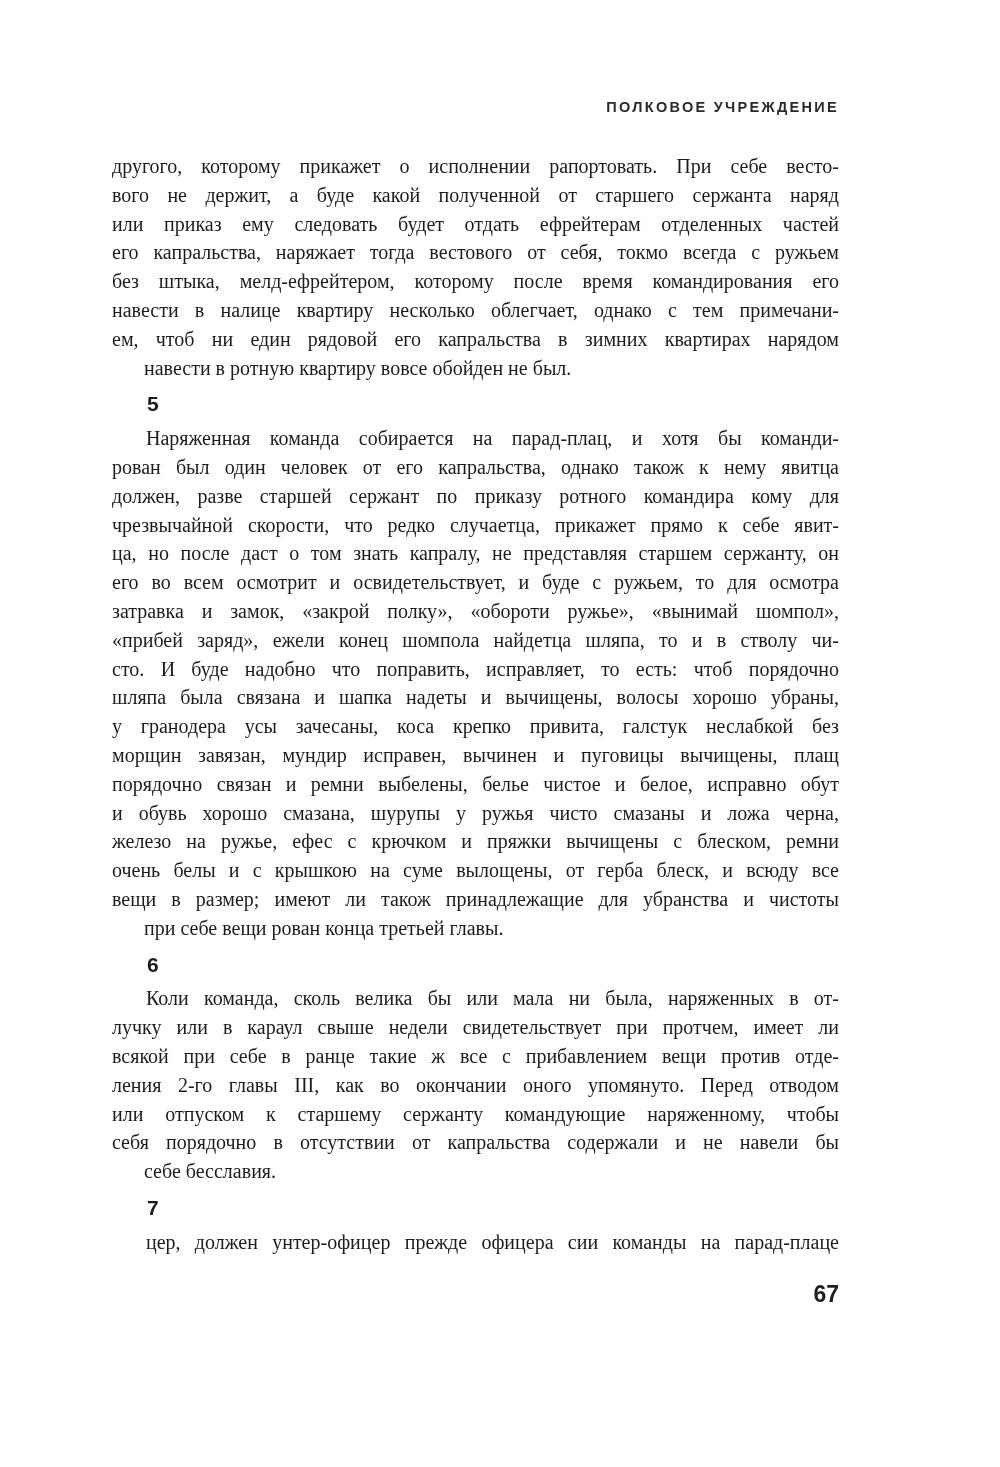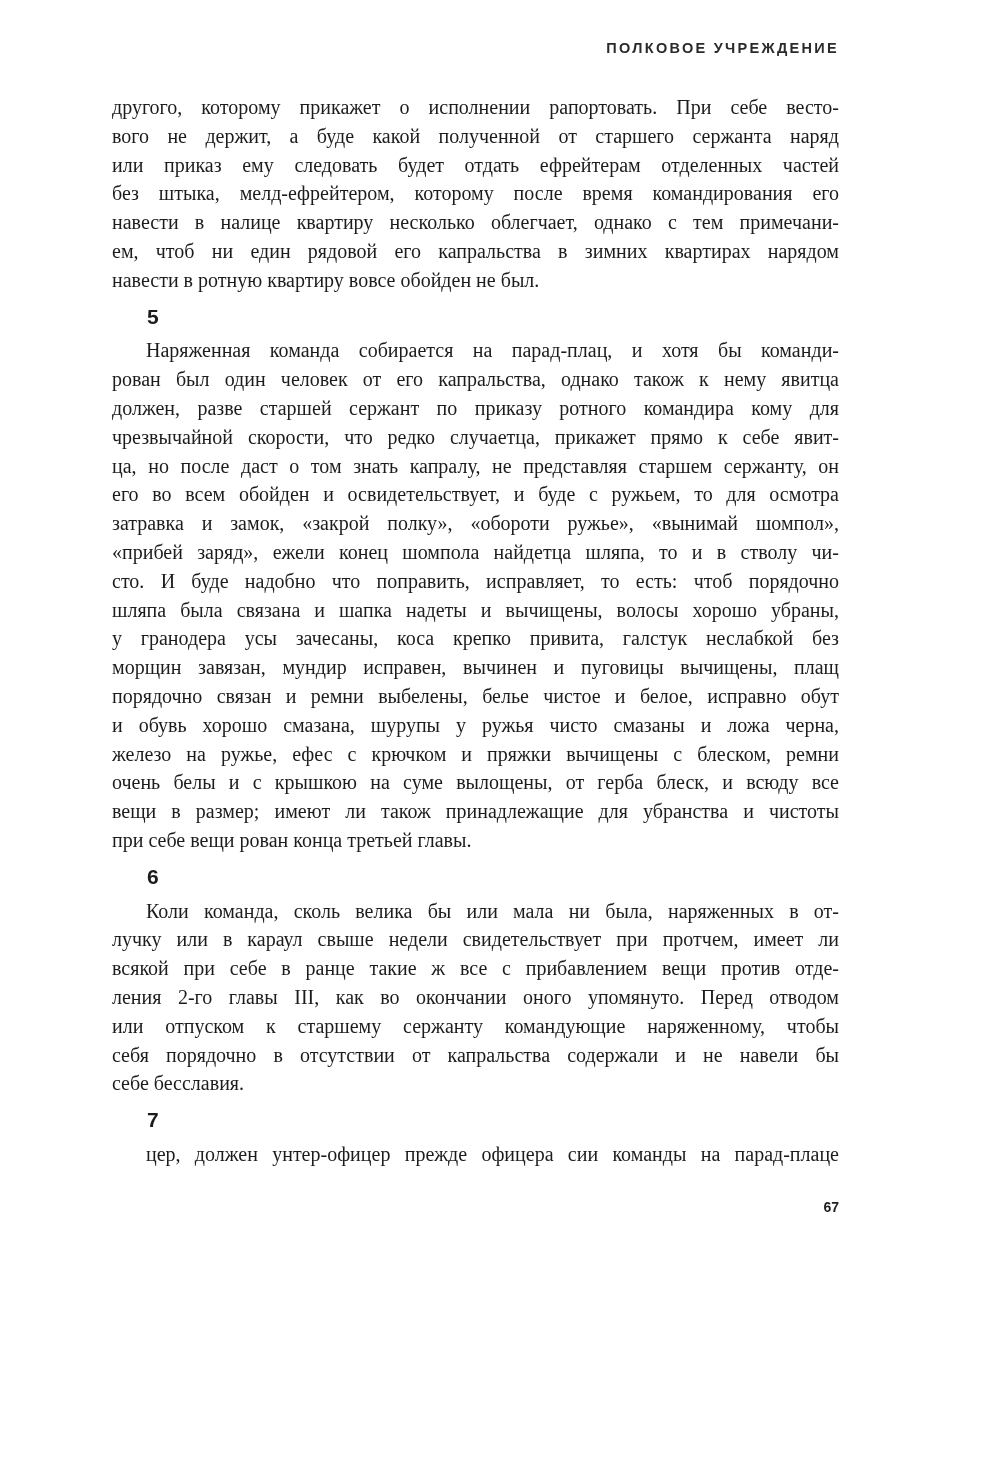--- a/index.html
+++ b/index.html
@@ -16,21 +16,21 @@
     color: #1c1c1c;
     overflow: hidden;
   }
   .content-col {
     position: absolute;
     left: 112px;
     width: 727px;
     top: 0;
   }
   .running-head {
-    margin-top: 40px;
+    margin-top: 99px;
     text-align: right;
     font-family: "Liberation Sans", "DejaVu Sans", sans-serif;
     font-weight: bold;
     font-size: 14.5px;
     letter-spacing: 2.3px;
     color: #2a2a2a;
     line-height: 16px;
   }
   .body-text {
     margin-top: 37px;
@@ -47,57 +47,58 @@
     padding-left: 35px;
     color: #1c1c1c;
   }
   .para { margin: 0; }
   .line {
     text-align: justify;
     text-align-last: justify;
     white-space: normal;
     hyphens: none;
   }
-  .line.lastline { text-align-last: left; }
+  .line.lastline { text-align-last: left; margin-left: 32px; }
   .para.indent .line:first-child { text-indent: 34px; }
   .folio {
     margin-top: 26px;
     text-align: right;
     font-family: "Liberation Sans", "DejaVu Sans", sans-serif;
     font-weight: bold;
-    font-size: 14px;
+    font-size: 23px;
     line-height: 24px;
     color: #1f1f1f;
     font-feature-settings: "onum";
   }
 </style>
 </head>
 <body>
 
 <div class="page">
   <div class="content-col">
     <div class="running-head">ПОЛКОВОЕ УЧРЕЖДЕНИЕ</div>
     <div class="body-text" id="body-text">
         <div class="para">
           <div class="line">другого, которому прикажет о исполнении рапортовать. При себе весто-</div>
           <div class="line">вого не держит, а буде какой полученной от старшего сержанта наряд</div>
           <div class="line">или приказ ему следовать будет отдать ефрейтерам отделенных частей</div>
+          <div class="line">его капральства, наряжает тогда вестового от себя, токмо всегда с ружьем</div>
           <div class="line">без штыка, мелд-ефрейтером, которому после время командирования его</div>
           <div class="line">навести в налице квартиру несколько облегчает, однако с тем примечани-</div>
           <div class="line">ем, чтоб ни един рядовой его капральства в зимних квартирах нарядом</div>
           <div class="line lastline">навести в ротную квартиру вовсе обойден не был.</div>
         </div>
         <div class="sec-num">5</div>
         <div class="para indent">
           <div class="line">Наряженная команда собирается на парад-плац, и хотя бы команди-</div>
           <div class="line">рован был один человек от его капральства, однако також к нему явитца</div>
           <div class="line">должен, разве старшей сержант по приказу ротного командира кому для</div>
           <div class="line">чрезвычайной скорости, что редко случаетца, прикажет прямо к себе явит-</div>
           <div class="line">ца, но после даст о том знать капралу, не представляя старшем сержанту, он</div>
-          <div class="line">его во всем обойден и освидетельствует, и буде с ружьем, то для осмотра</div>
+          <div class="line">его во всем осмотрит и освидетельствует, и буде с ружьем, то для осмотра</div>
           <div class="line">затравка и замок, «закрой полку», «обороти ружье», «вынимай шомпол»,</div>
           <div class="line">«прибей заряд», ежели конец шомпола найдетца шляпа, то и в стволу чи-</div>
           <div class="line">сто. И буде надобно что поправить, исправляет, то есть: чтоб порядочно</div>
           <div class="line">шляпа была связана и шапка надеты и вычищены, волосы хорошо убраны,</div>
           <div class="line">у гранодера усы зачесаны, коса крепко привита, галстук неслабкой без</div>
           <div class="line">морщин завязан, мундир исправен, вычинен и пуговицы вычищены, плащ</div>
           <div class="line">порядочно связан и ремни выбелены, белье чистое и белое, исправно обут</div>
           <div class="line">и обувь хорошо смазана, шурупы у ружья чисто смазаны и ложа черна,</div>
           <div class="line">железо на ружье, ефес с крючком и пряжки вычищены с блеском, ремни</div>
           <div class="line">очень белы и с крышкою на суме вылощены, от герба блеск, и всюду все</div>

